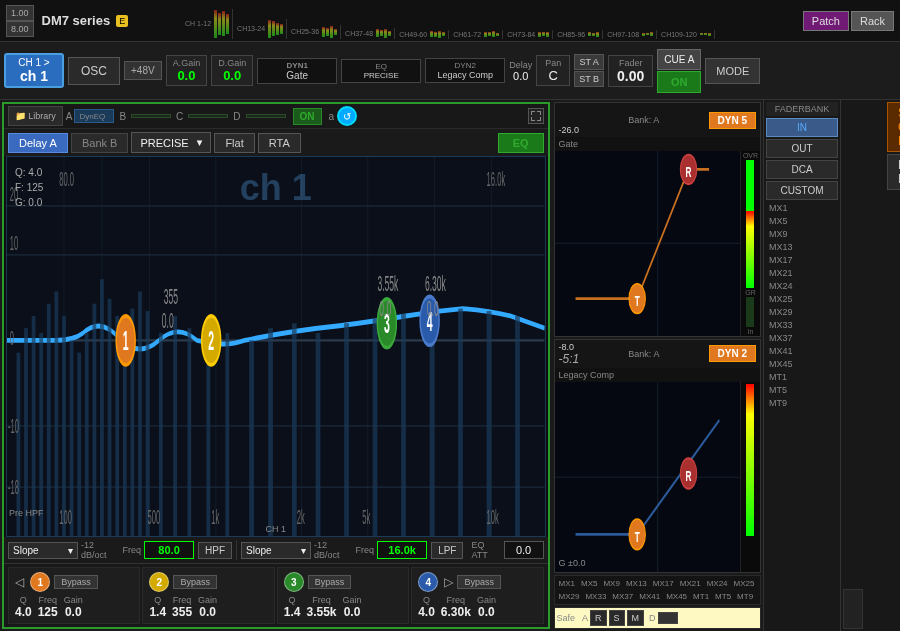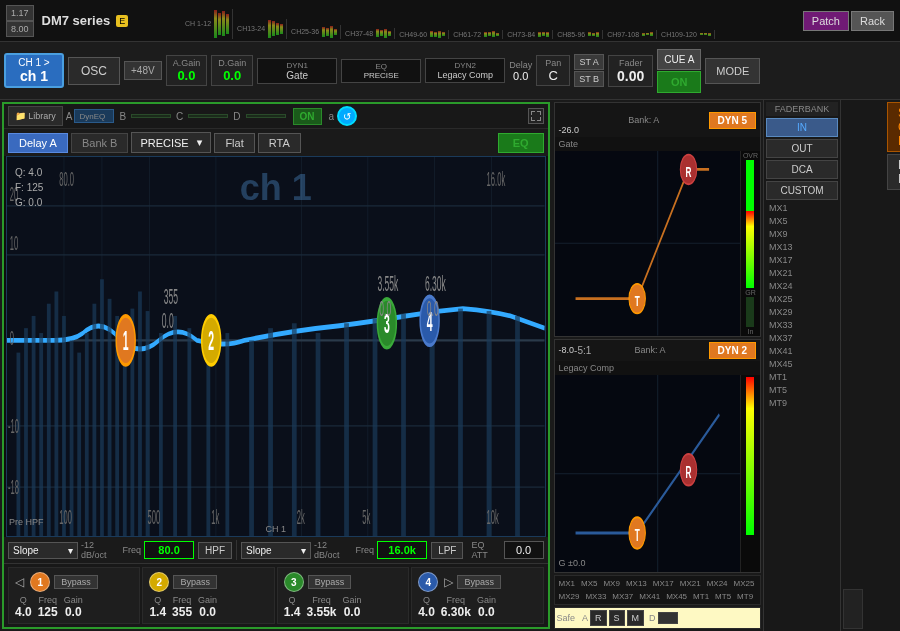--- a/index.html
+++ b/index.html
@@ -82,35 +82,35 @@
     .fb-item { color: #888; font-size: 9px; padding: 1px 3px; }
 
     
     .right-controls { width: 60px; background: #181818; border-left: 1px solid #333; display: flex; flex-direction: column; padding: 2px; gap: 2px; }
     .rc-btn { background: #2a2a2a; border: 1px solid #444; color: #ccc; padding: 3px 10px; font-size: 12px; text-align: center; cursor: pointer; margin-left: 44px; }
     .rc-btn.highlight { background: #5a2a00; border-color: #aa5500; color: #ff8800; }
 
     
     .library-btn { background: #2a2a2a; border: 1px solid #444; color: #aaa; padding: 4px 6px; font-size: 9px; display: flex; align-items: center; gap: 2px; cursor: pointer; }
 
-    .pre-hpf-label { position: absolute; bottom: 9px; left: 2px; color: #888; font-size: 9px; }
+    .pre-hpf-label { position: absolute; bottom: 18px; left: 2px; color: #888; font-size: 9px; }
     .ch1-bottom-label { position: absolute; bottom: 2px; left: 50%; transform: translateX(-50%); color: #888; font-size: 9px; }
 
     
     .meter-section { display: flex; align-items: center; gap: 1px; padding: 1px 3px; border-right: 1px solid #333; }
     .meter-section-label { font-size: 7px; color: #777; margin-right: 2px; white-space: nowrap; }
     .mini-bar { width: 3px; background: linear-gradient(to top, #1a8a1a 0%, #8a8a1a 70%, #8a1a1a 100%); }
   </style>
 </head>
 <body>
 
 <div class="top-bar">
   <div class="top-bar-left">
     <div style="display:flex;flex-direction:column;align-items:center;">
-      <span class="version-box">1.17</span>
+      <span class="version-box">1.00</span>
       <span class="version-box">8.00</span>
     </div>
     <span class="dm7-title">DM7 series</span>
     <span class="e-badge">E</span>
   </div>
 
   <div style="display:flex;flex:1;height:38px;align-items:flex-end;padding:1px 2px;gap:1px;">
     <div class="meter-section">
       <span class="meter-section-label">CH 1-12</span>
       <div class="mini-bar" style="height:28px;"></div>
@@ -193,21 +193,21 @@
   <button class="phantom-btn">+48V</button>
   <div class="gain-block">
     <span class="gain-label">A.Gain</span>
     <span class="gain-value">0.0</span>
   </div>
   <div class="gain-block">
     <span class="gain-label">D.Gain</span>
     <span class="gain-value">0.0</span>
   </div>
   <div class="plugin-block">
-    <div style="color:#888;font-size:8px;">DYN1</div>
+    <div style="color:#888;font-size:8px;font-weight:bold;">DYN1</div>
     <div style="font-size:10px;">Gate</div>
   </div>
   <div class="plugin-block">
     <div style="color:#888;font-size:8px;">EQ</div>
     <div style="font-size:8px;">PRECISE</div>
   </div>
   <div class="plugin-block">
     <div style="color:#888;font-size:8px;">DYN2</div>
     <div style="font-size:9px;">Legacy Comp</div>
   </div>
@@ -540,23 +540,23 @@
           </div>
           <span style="color:#666;font-size:7px;">GR</span>
           <div style="width:8px;height:30px;background:#1a3a1a;margin:1px 0;"></div>
           <span style="color:#666;font-size:7px;">In</span>
         </div>
       </div>
     </div>
 
     <div style="flex:1;background:#0d0d0d;border:1px solid #333;display:flex;flex-direction:column;">
       <div style="display:flex;align-items:center;justify-content:space-between;padding:2px 4px;background:#151515;">
-        <div style="display:flex;flex-direction:row;font-size:9px;">
+        <div style="display:flex;flex-direction:column;font-size:9px;">
           <span style="color:#ccc;">-8.0</span>
-          <span style="color:#aaa;font-size:10px;">-5:1</span>
+          <span style="color:#aaa;font-size:12px;font-style:italic;">-5:1</span>
         </div>
         <span style="color:#888;font-size:9px;">Bank: A</span>
         <button class="dyn-btn">DYN 2</button>
       </div>
       <div style="display:flex;align-items:center;padding:2px 4px;background:#111;font-size:9px;">
         <span style="color:#888;">Legacy Comp</span>
       </div>
       <div style="flex:1;position:relative;background:#050810;">
         <svg width="100%" height="100%" viewBox="0 0 200 100" preserveAspectRatio="none">
           <line x1="0" y1="50" x2="200" y2="50" stroke="#1a2a3a" stroke-width="0.5"></line>

